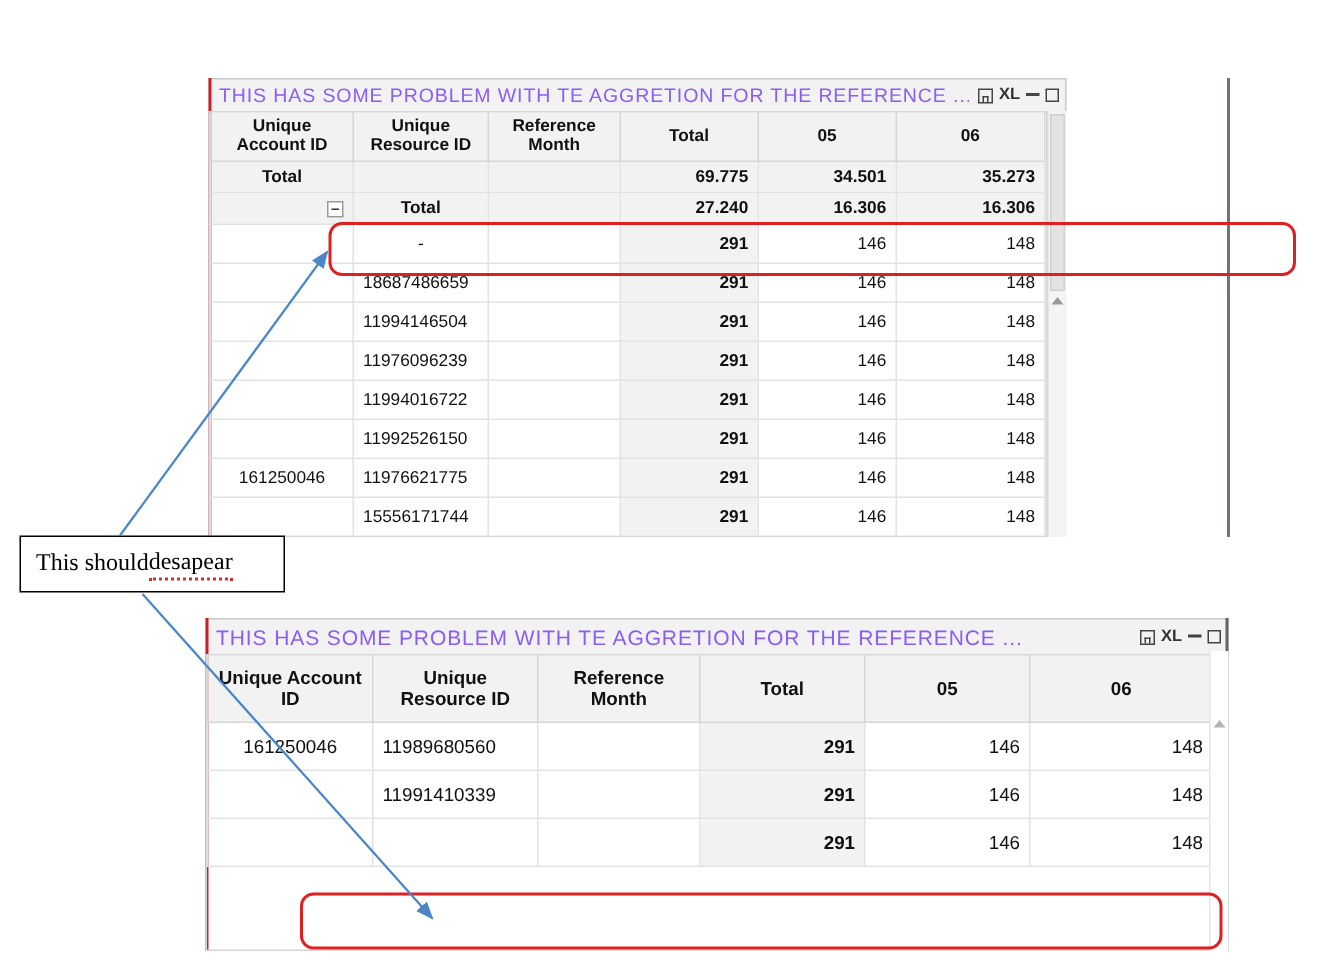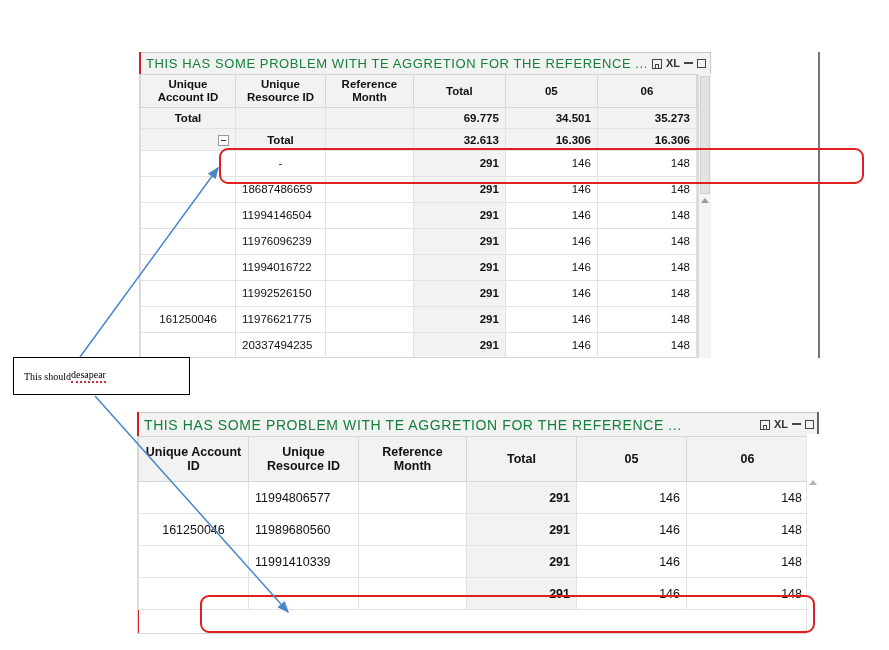--- a/index.html
+++ b/index.html
@@ -26,21 +26,21 @@
     border: 1px solid #c8c8c8;
     border-bottom: none;
     height: 22px;
     display: flex;
     align-items: center;
     padding: 0 4px 0 6px;
     box-sizing: border-box;
   }
   .panel-title .title-text {
     font-size: 13px;
-    color: #15803d;
+    color: #8b5cf6;
     letter-spacing: 0.6px;
     white-space: nowrap;
     overflow: hidden;
     flex: 1 1 auto;
   }
   .title-icons {
     display: flex;
     align-items: center;
     gap: 4px;
     flex: 0 0 auto;
@@ -204,21 +204,21 @@
   .note-box {
     position: absolute;
     border: 1px solid #000000;
     background: #ffffff;
     box-sizing: border-box;
     display: flex;
     align-items: center;
     padding-left: 10px;
   }
   .note-box span {
-    font-size: 10px;
+    font-size: 16px;
     color: #000;
     font-family: "Liberation Serif", serif;
   }
   .squiggle {
     border-bottom: 2px dotted #d03030;
     padding-bottom: 1px;
   }
   svg.overlay {
     position: absolute;
     left: 0;
@@ -269,21 +269,21 @@
           <td class="shade"></td>
           <td class="shade"></td>
           <td class="c-right bold shade">69.775</td>
           <td class="c-right bold shade">34.501</td>
           <td class="c-right bold shade">35.273</td>
         </tr>
         <tr class="totalrow">
           <td class="c-right shade"><span class="expander"></span></td>
           <td class="c-center bold shade">Total</td>
           <td class="shade"></td>
-          <td class="c-right bold shade">32.613</td>
+          <td class="c-right bold shade">27.240</td>
           <td class="c-right bold shade">16.306</td>
           <td class="c-right bold shade">16.306</td>
         </tr>
         <tr style="height:26px;">
           <td></td>
           <td class="c-center">-</td>
           <td></td>
           <td class="c-right bold shade">291</td>
           <td class="c-right">146</td>
           <td class="c-right">148</td>
@@ -331,21 +331,21 @@
         <tr style="height:26px;">
           <td class="c-center">161250046</td>
           <td class="c-left">11976621775</td>
           <td></td>
           <td class="c-right bold shade">291</td>
           <td class="c-right">146</td>
           <td class="c-right">148</td>
         </tr>
         <tr style="height:26px;">
           <td></td>
-          <td class="c-left">20337494235</td>
+          <td class="c-left">15556171744</td>
           <td></td>
           <td class="c-right bold shade">291</td>
           <td class="c-right">146</td>
           <td class="c-right">148</td>
         </tr>
       </tbody>
     </table>
   </div>
 
   <div class="vscroll">
@@ -384,28 +384,20 @@
           <th style="font-size:12.5px; height:38px;">Unique Account ID</th>
           <th style="font-size:12.5px;">Unique Resource ID</th>
           <th style="font-size:12.5px;">Reference Month</th>
           <th style="font-size:12.5px;">Total</th>
           <th style="font-size:12.5px;">05</th>
           <th style="font-size:12.5px;">06</th>
         </tr>
       </thead>
       <tbody>
         <tr style="height:32px;">
-          <td></td>
-          <td class="c-left">11994806577</td>
-          <td></td>
-          <td class="c-right bold shade">291</td>
-          <td class="c-right">146</td>
-          <td class="c-right">148</td>
-        </tr>
-        <tr style="height:32px;">
           <td class="c-center">161250046</td>
           <td class="c-left">11989680560</td>
           <td></td>
           <td class="c-right bold shade">291</td>
           <td class="c-right">146</td>
           <td class="c-right">148</td>
         </tr>
         <tr style="height:32px;">
           <td></td>
           <td class="c-left">11991410339</td>

